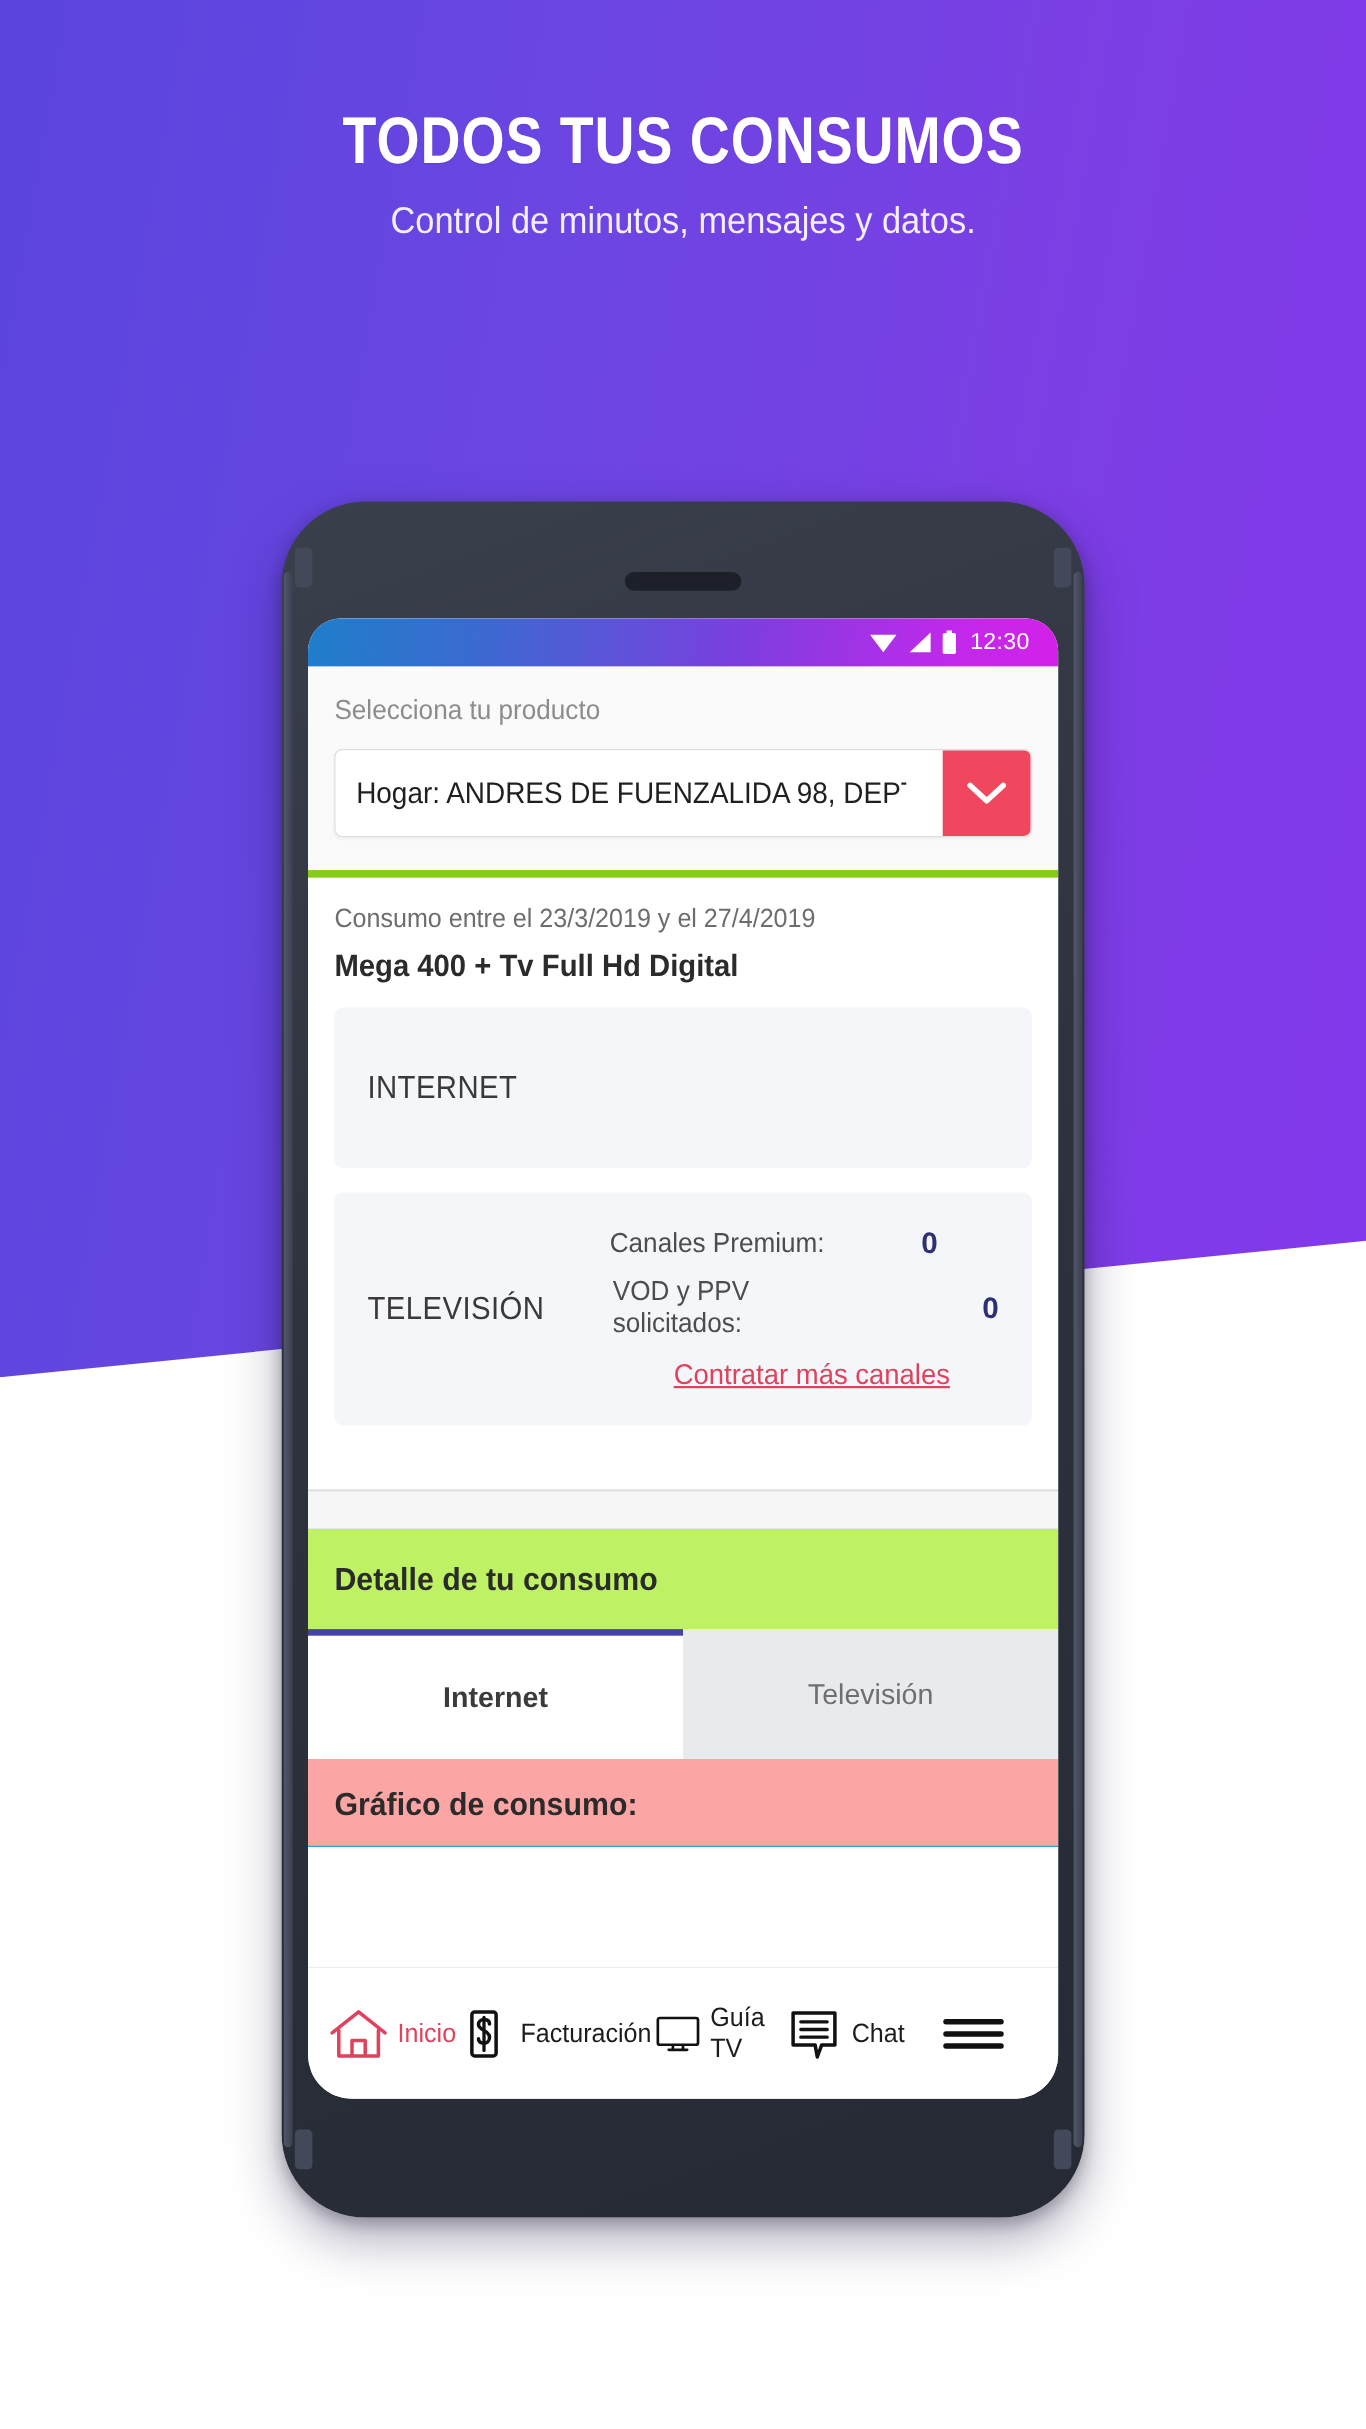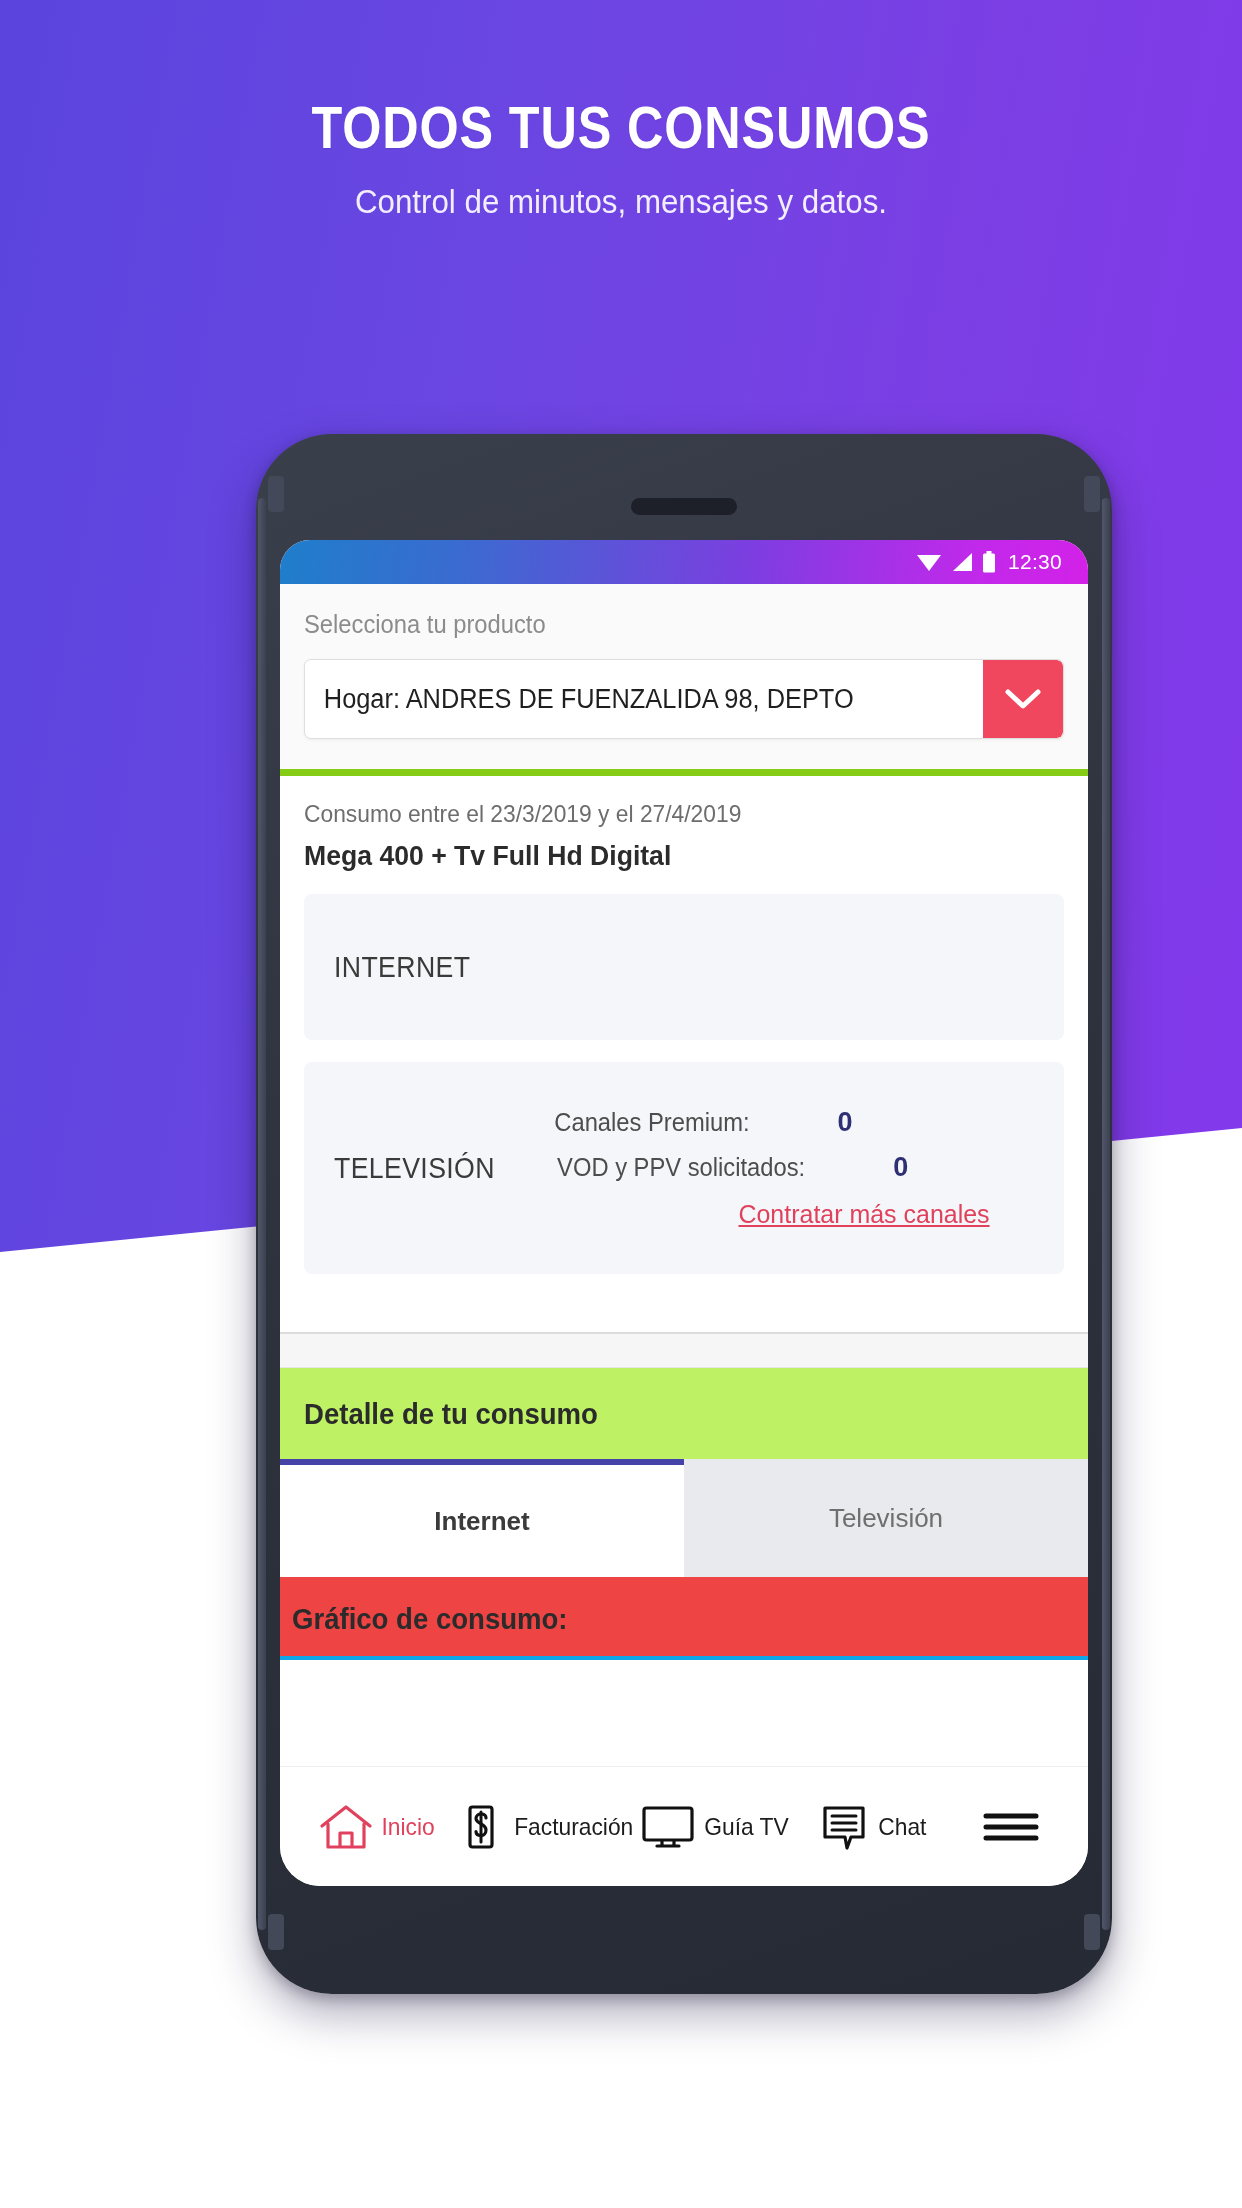--- a/index.html
+++ b/index.html
@@ -36,22 +36,22 @@
     font-size:34px;
     font-weight:normal;
     margin-top:22px;
     transform:scaleX(0.92);
     line-height:1.2;
   }
 
   
   #phone {
     position:absolute;
-    left:256px; top:434px;
-    width:856px; height:1560px;
+    left:256px; top:456px;
+    width:730px; height:1560px;
     z-index:10;
   }
   #phone-body {
     position:absolute; inset:0;
     background:linear-gradient(160deg,#3a3f4c 0%, #2e323d 45%, #262a34 100%);
     border-radius:76px;
     box-shadow:0 20px 46px rgba(30,20,70,0.35), 0 5px 14px rgba(0,0,0,0.25);
   }
   #phone-edge-l, #phone-edge-r {
     position:absolute; top:64px; bottom:64px; width:8px;
@@ -166,21 +166,21 @@
   #detail-title { font-size:29px; font-weight:bold; color:#2b2b2b; transform:scaleX(0.95); transform-origin:left; }
 
   #tabs { display:flex; height:118px; }
   .tab {
     flex:1; display:flex; align-items:center; justify-content:center;
     font-size:26px; cursor:pointer; position:relative;
   }
   .tab.active { background:#ffffff; color:#3b3b3b; font-weight:bold; border-top:6px solid #4643a8; }
   .tab.inactive { background:#e8eaee; color:#6f6f6f; }
 
-  #chart-block { padding:26px 24px 20px 12px; background:#ef4444; border-bottom:4px solid #0ea5e9; }
+  #chart-block { padding:26px 24px 20px 24px; background:#fca5a5; border-bottom:1px solid #0ea5e9; }
   #chart-title { font-size:29px; font-weight:bold; color:#2b2b2b; transform:scaleX(0.95); transform-origin:left; }
 
   
   #bottomnav {
     flex:0 0 auto; height:120px; background:#ffffff;
     display:flex; align-items:center;
     padding:0 14px 0 18px;
     border-top:1px solid #ededed;
   }
   .nav-item {

